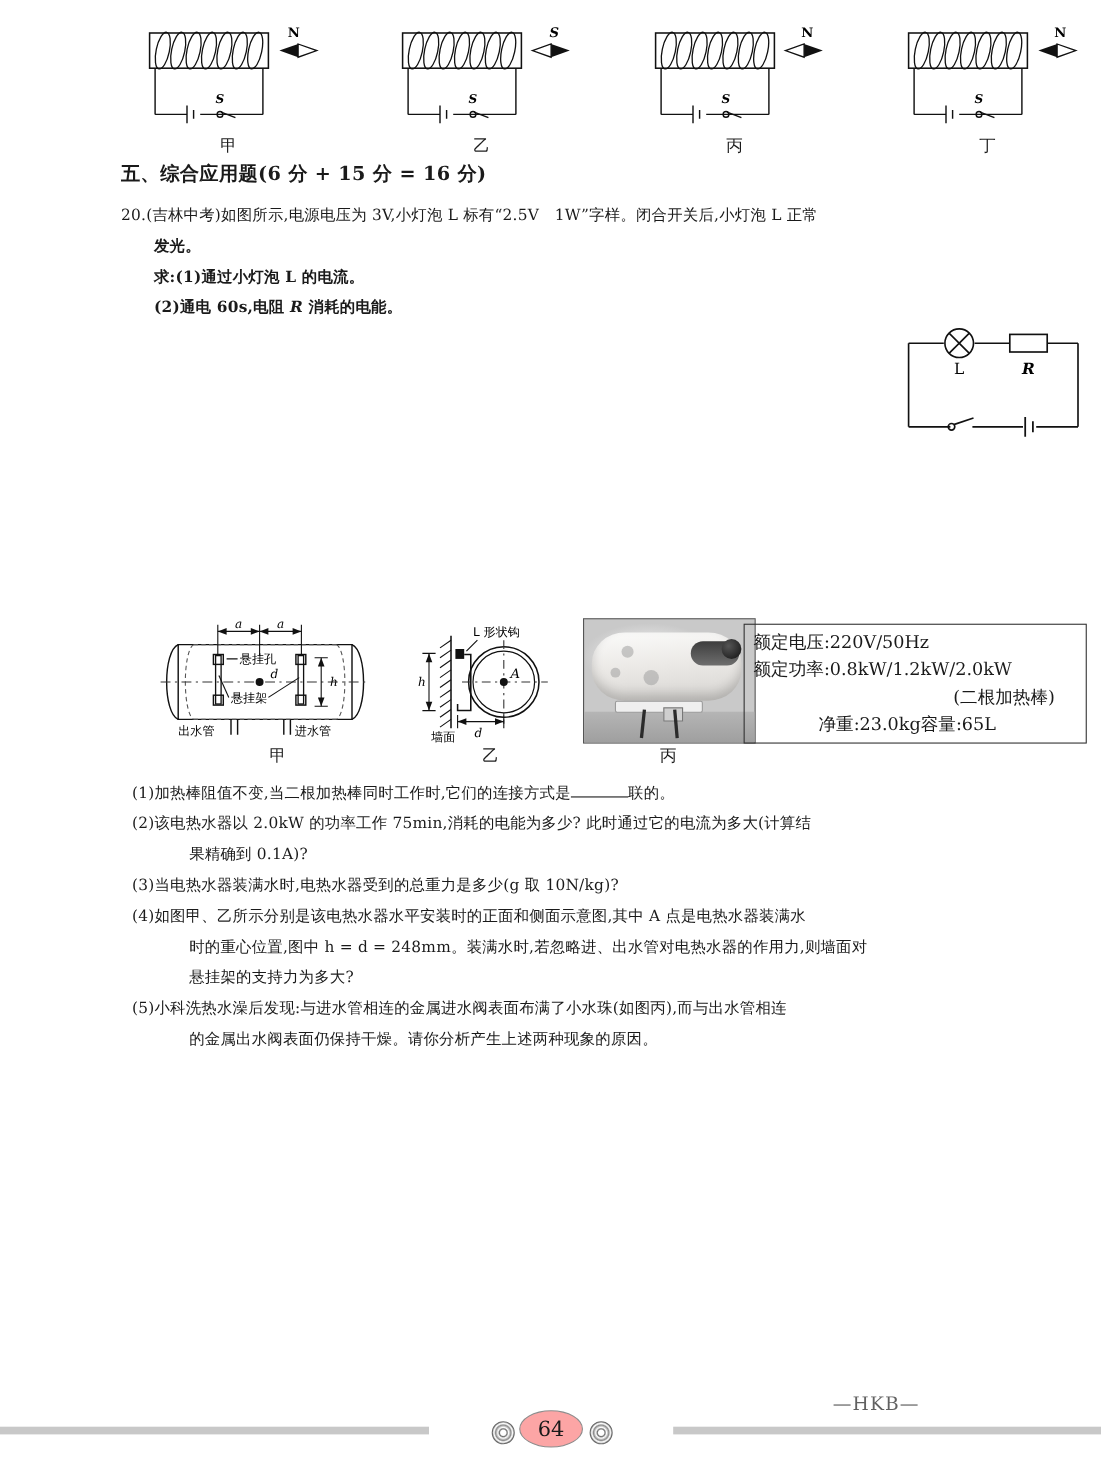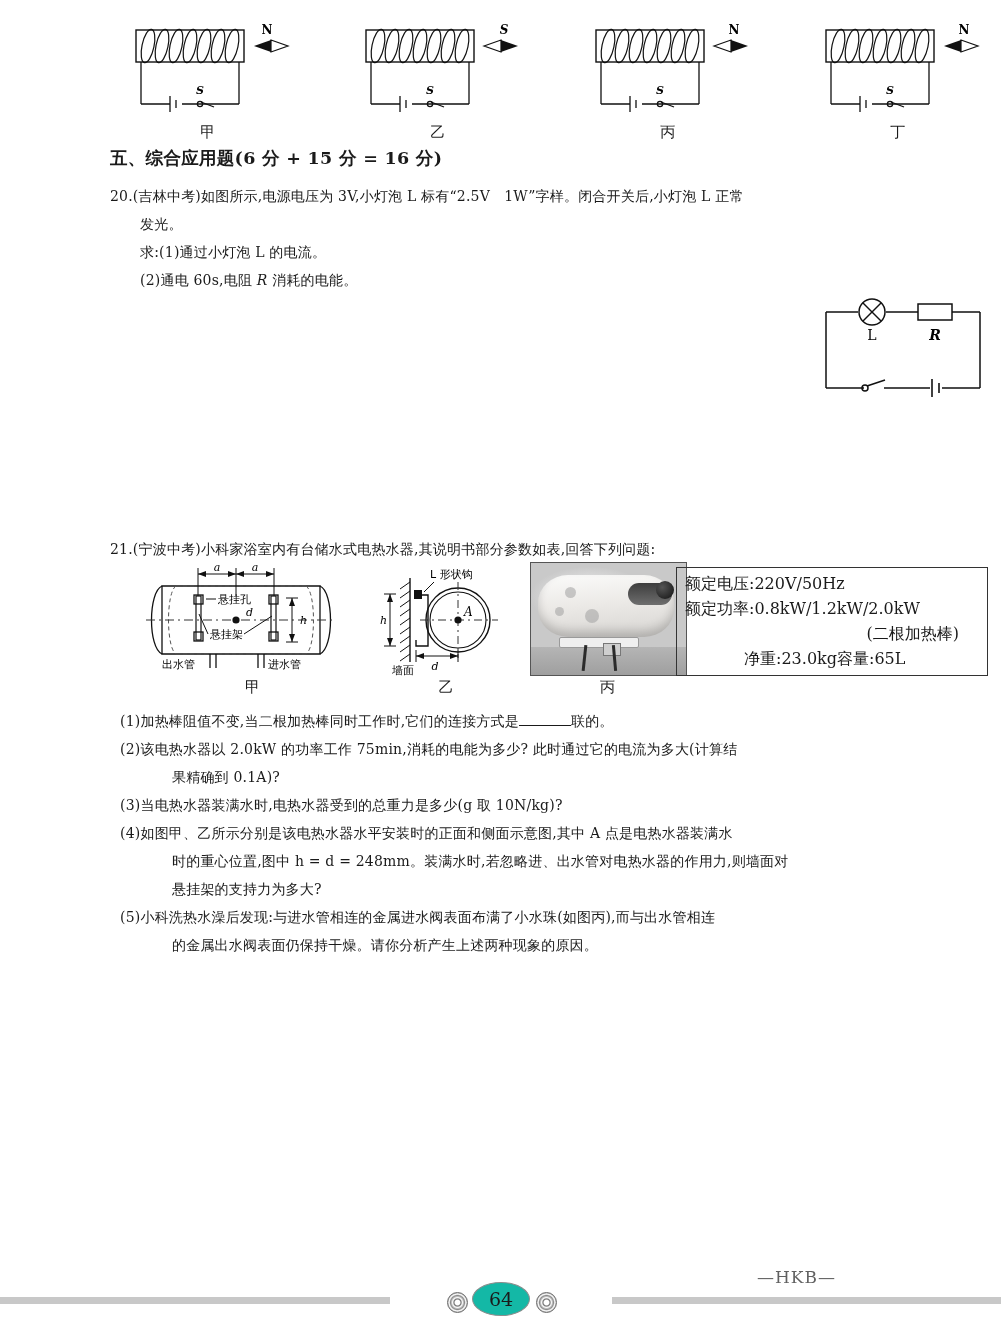--- a/index.html
+++ b/index.html
@@ -64,21 +64,21 @@
     position: absolute;
     font-size: 14px;
     line-height: 28px;
     letter-spacing: 0.2px;
   }
   .q20 { left: 110px; top: 182px; width: 880px; }
   .q21 { left: 110px; top: 535px; width: 880px; }
   .q21-items { left: 120px; top: 707px; width: 880px; }
 
   .q-line { white-space: nowrap; }
-  .q-indent-1 { padding-left: 30px; }
+  .q-indent-1 { padding-left: 30px; font-weight: bold; }
   .q-indent-2 { padding-left: 52px; }
   .itl { font-style: italic; }
   .blank-ul {
     display: inline-block;
     width: 52px;
     border-bottom: 1.3px solid #1a1a1a;
     height: 15px;
     vertical-align: baseline;
   }
 
@@ -223,21 +223,21 @@
     height: 40px;
     display: flex;
     align-items: center;
     justify-content: center;
   }
   .badge-oval {
     width: 56px;
     height: 32px;
     border: 1.6px solid #8d8d8d;
     border-radius: 50%;
-    background: #14b8a6;
+    background: #fca5a5;
     display: flex;
     align-items: center;
     justify-content: center;
     font-size: 19px;
     font-family: "DejaVu Serif", "Liberation Serif", serif;
     color: #1a1a1a;
   }
   .badge-orn {
     position: absolute;
     top: 1292px;
@@ -434,23 +434,20 @@
       <circle cx="53" cy="96" r="3" fill="none" stroke="#111" stroke-width="1.5"></circle>
       <line x1="55" y1="94" x2="73" y2="88" stroke="#111" stroke-width="1.5"></line>
 
       <g stroke="#111">
         <line x1="120" y1="87" x2="120" y2="105" stroke-width="1.6"></line>
         <line x1="127" y1="91" x2="127" y2="101" stroke-width="1.6"></line>
       </g>
     </svg>
   </div>
 
-  <div class="q-block q21">
-    <div class="q-line">21.(宁波中考)小科家浴室内有台储水式电热水器,其说明书部分参数如表,回答下列问题:</div>
-  </div>
 
   <div class="heater-row">
 
     <div class="heater-fig fig-jia">
       <svg width="225" height="118" viewBox="0 0 225 118">
 
         <path d="M22 24 L180 24 L180 92 L22 92 Z" fill="none" stroke="#111" stroke-width="1.3"></path>
         <path d="M22 24 C8 30 8 86 22 92" fill="none" stroke="#111" stroke-width="1.3"></path>
         <path d="M180 24 C194 30 194 86 180 92" fill="none" stroke="#111" stroke-width="1.3"></path>
         <path d="M36 24 C26 30 26 86 36 92" fill="none" stroke="#555" stroke-width="1" stroke-dasharray="4 3"></path>

